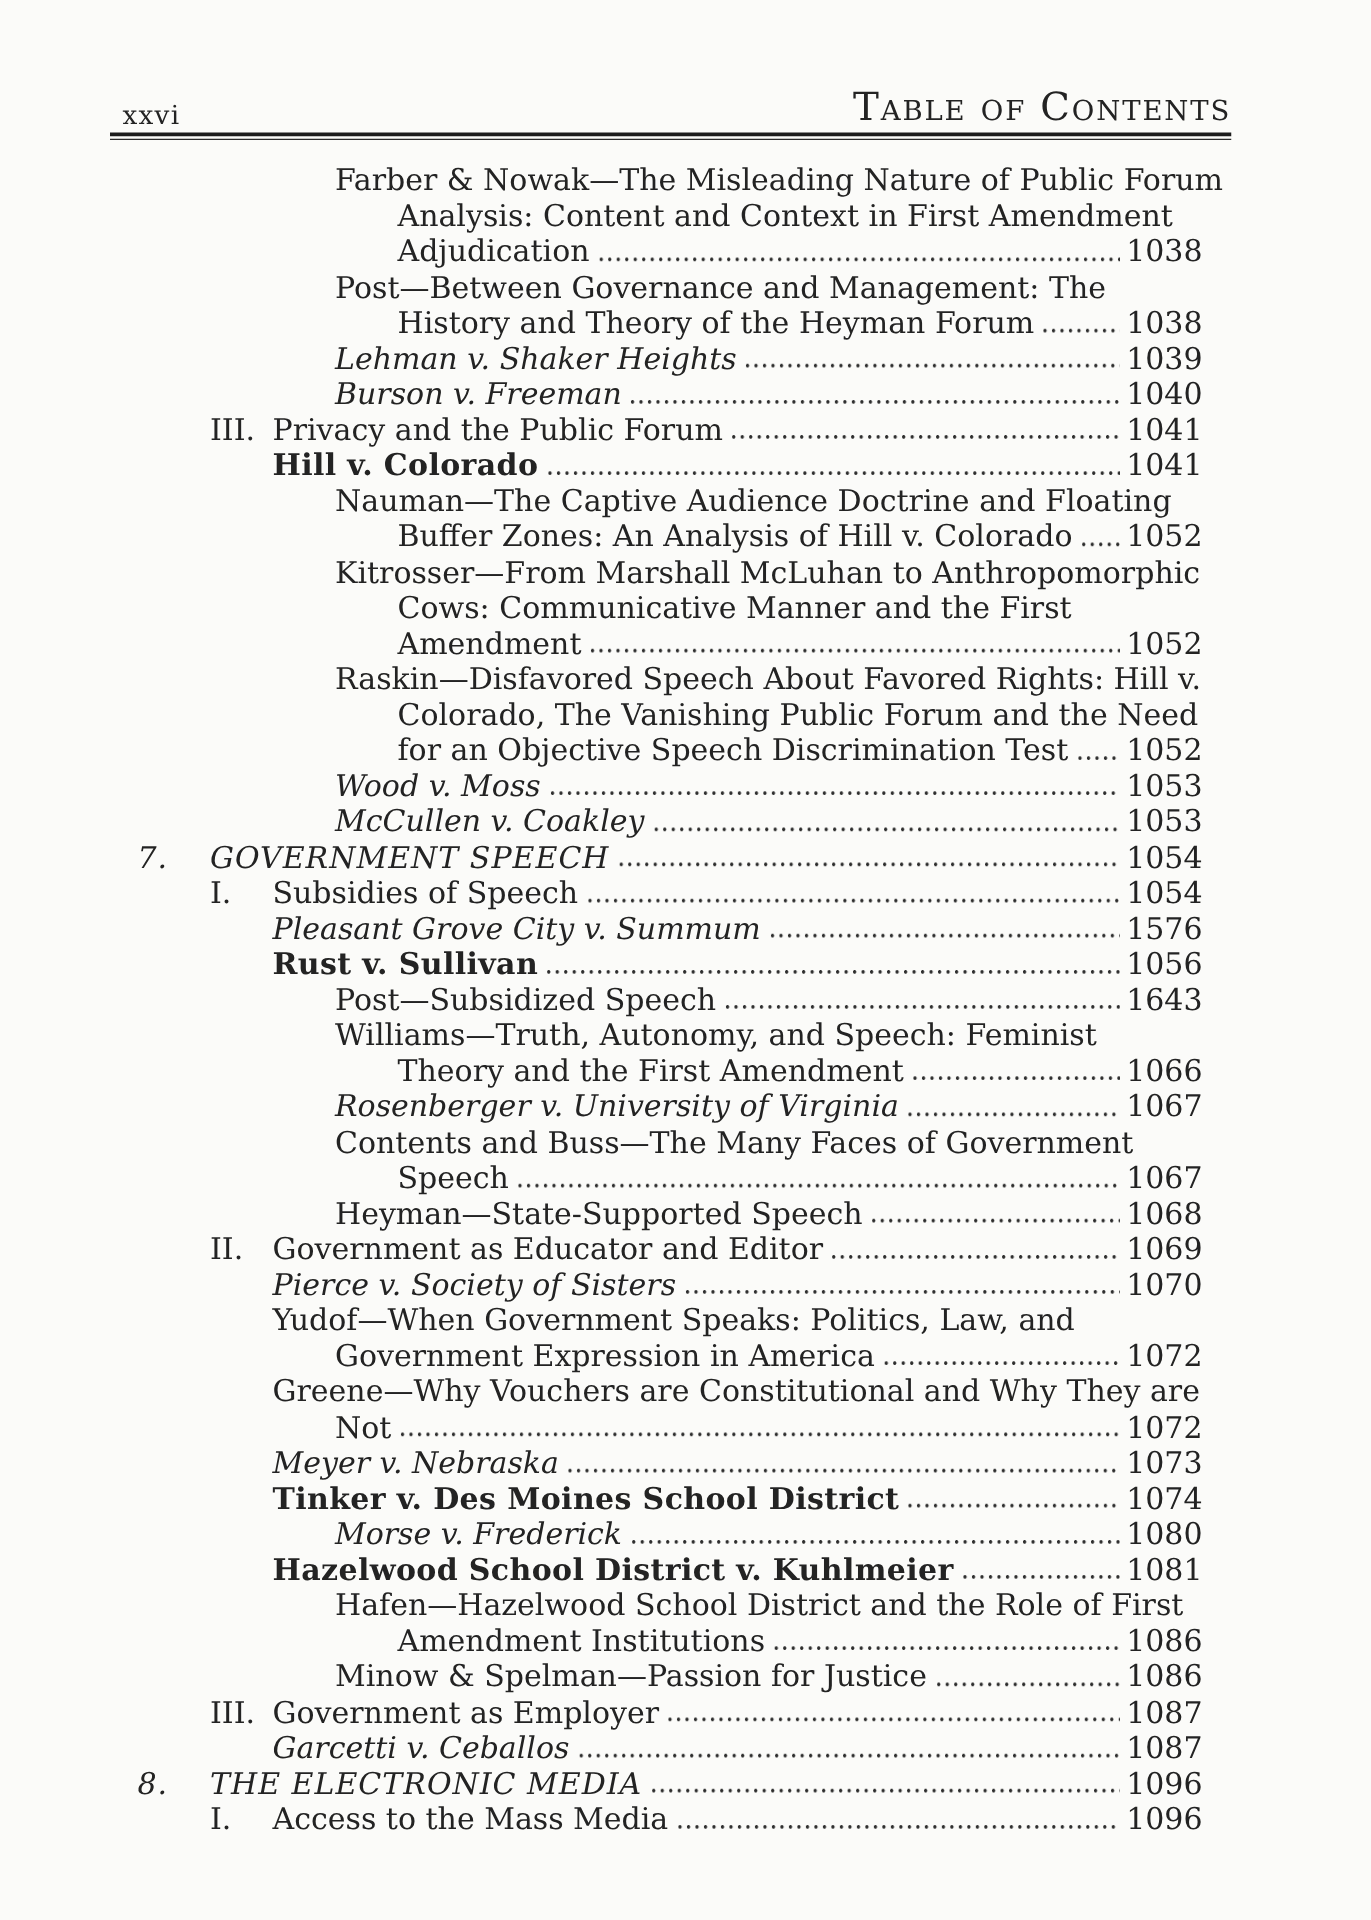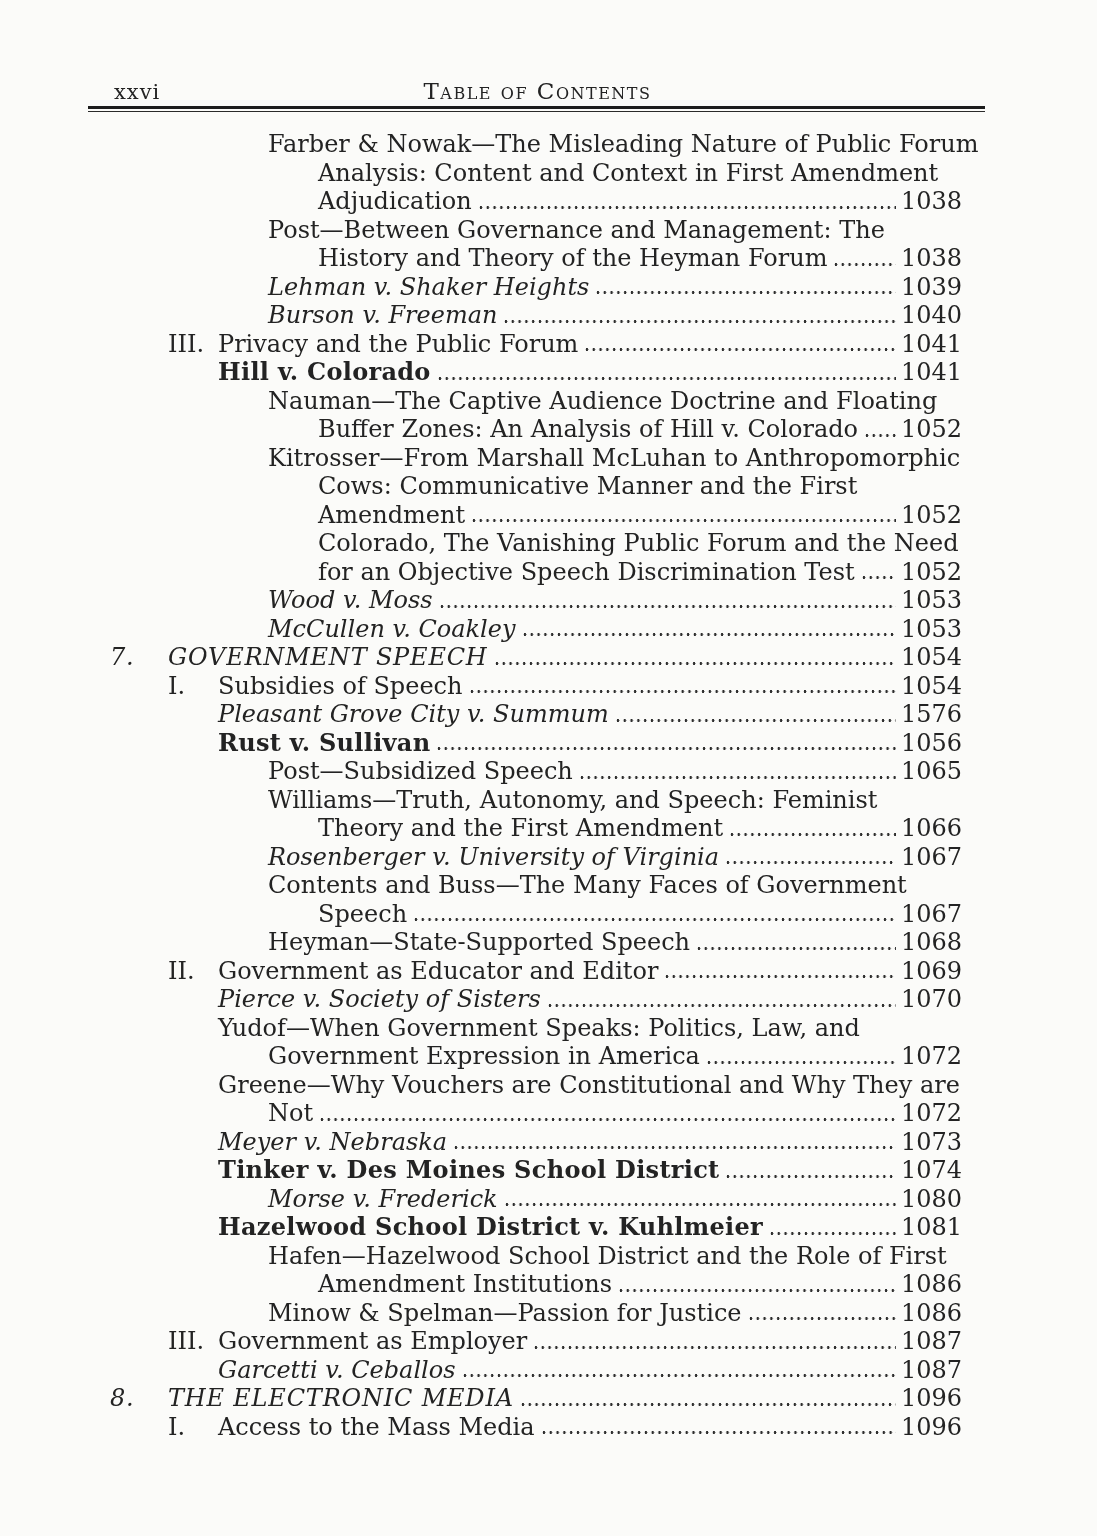--- a/index.html
+++ b/index.html
@@ -19,33 +19,33 @@
   
   .runhead {
     position: absolute;
     top: 78px;
     left: 90px;
     right: 112px;
     height: 28px;
   }
   .folio {
     position: absolute;
-    left: 24px;
+    left: 8px;
     bottom: 2px;
     font-size: 21px;
     letter-spacing: 1px;
   }
   .head-title {
     position: absolute;
     left: 0;
     right: 0;
     bottom: 2px;
-    text-align: center;
+    text-align: right;
     font-variant: small-caps;
-    font-size: 23px;
+    font-size: 31px;
     letter-spacing: 1.5px;
   }
   .head-rule {
     position: absolute;
     top: 106px;
     left: 88px;
     right: 112px;
     height: 2px;
     border-top: 3px solid #1c1c1c;
     border-bottom: 1px solid #2a2a2a;
@@ -150,20 +150,23 @@
         <span class="text">Kitrosser—From Marshall McLuhan to Anthropomorphic</span>
       </div>
       <div class="row lvl3 cont">
         <span class="text">Cows: Communicative Manner and the First</span>
       </div>
       <div class="row lvl3 cont">
         <span class="text">Amendment</span>
         <span class="dots"></span>
         <span class="page">1052</span>
       </div>
+      <div class="row lvl3">
+        <span class="text">Raskin—Disfavored Speech About Favored Rights: Hill v.</span>
+      </div>
       <div class="row lvl3 cont">
         <span class="text">Colorado, The Vanishing Public Forum and the Need</span>
       </div>
       <div class="row lvl3 cont">
         <span class="text">for an Objective Speech Discrimination Test</span>
         <span class="dots"></span>
         <span class="page">1052</span>
       </div>
       <div class="row lvl3">
         <span class="text italic">Wood v. Moss</span>
@@ -193,21 +196,21 @@
         <span class="page">1576</span>
       </div>
       <div class="row lvl2">
         <span class="text bold">Rust v. Sullivan</span>
         <span class="dots"></span>
         <span class="page">1056</span>
       </div>
       <div class="row lvl3">
         <span class="text">Post—Subsidized Speech</span>
         <span class="dots"></span>
-        <span class="page">1065</span>
+        <span class="page">1643</span>
       </div>
       <div class="row lvl3">
         <span class="text">Williams—Truth, Autonomy, and Speech: Feminist</span>
       </div>
       <div class="row lvl3 cont">
         <span class="text">Theory and the First Amendment</span>
         <span class="dots"></span>
         <span class="page">1066</span>
       </div>
       <div class="row lvl3">

